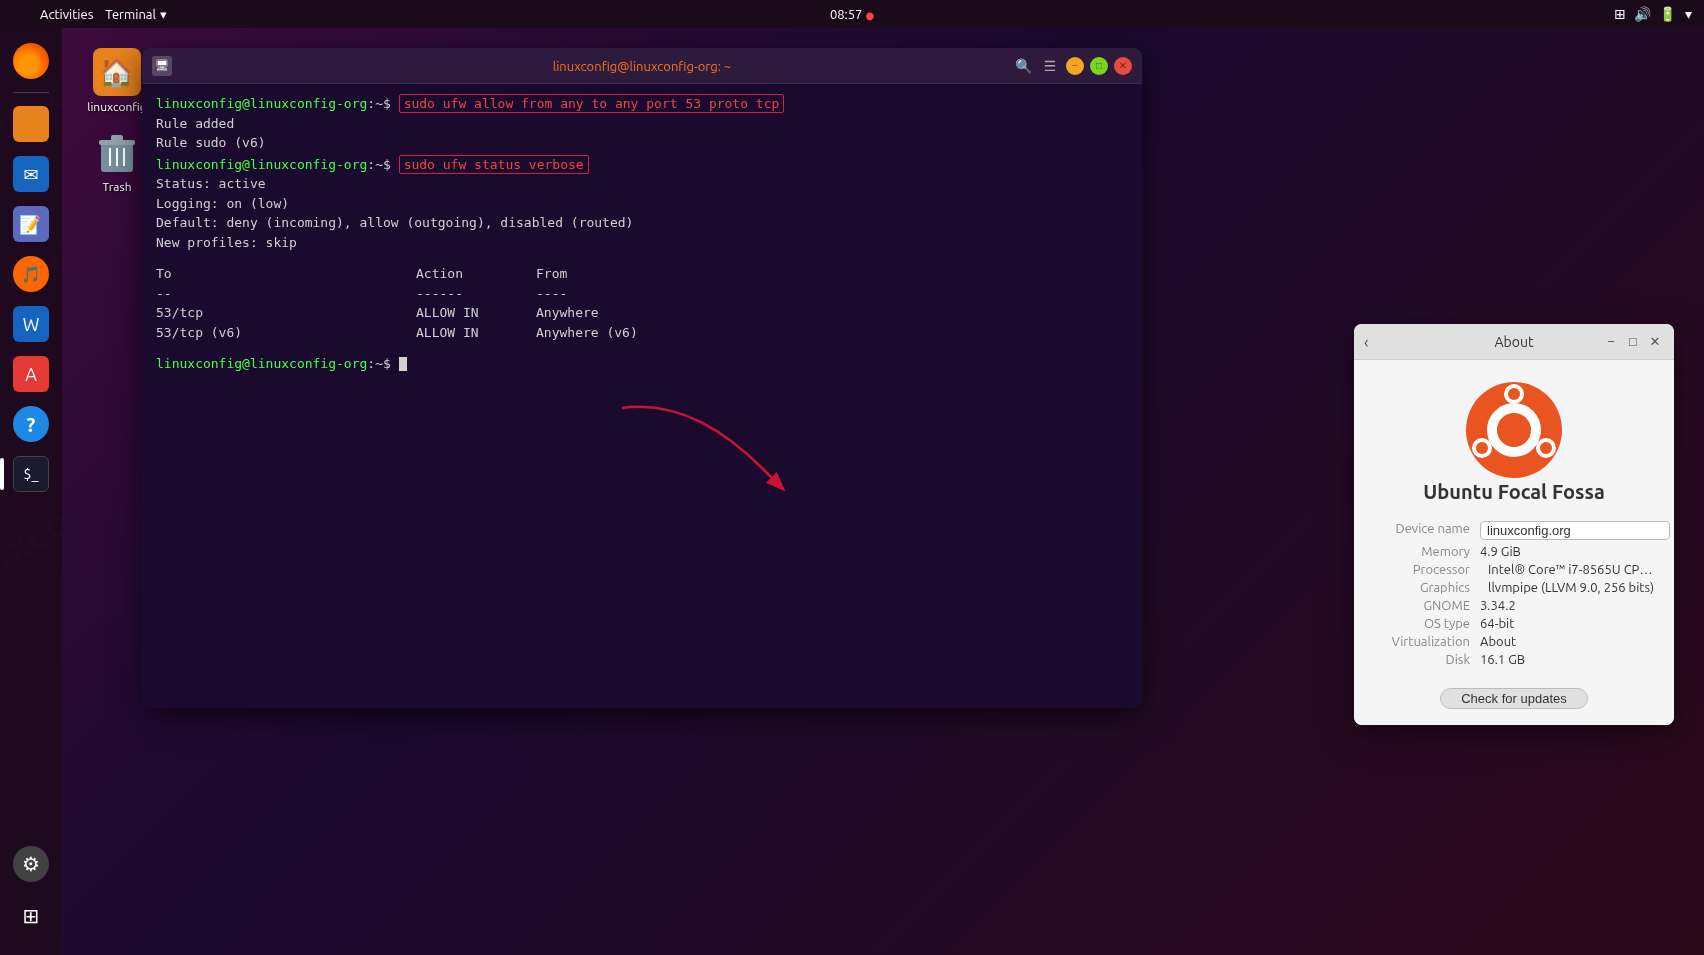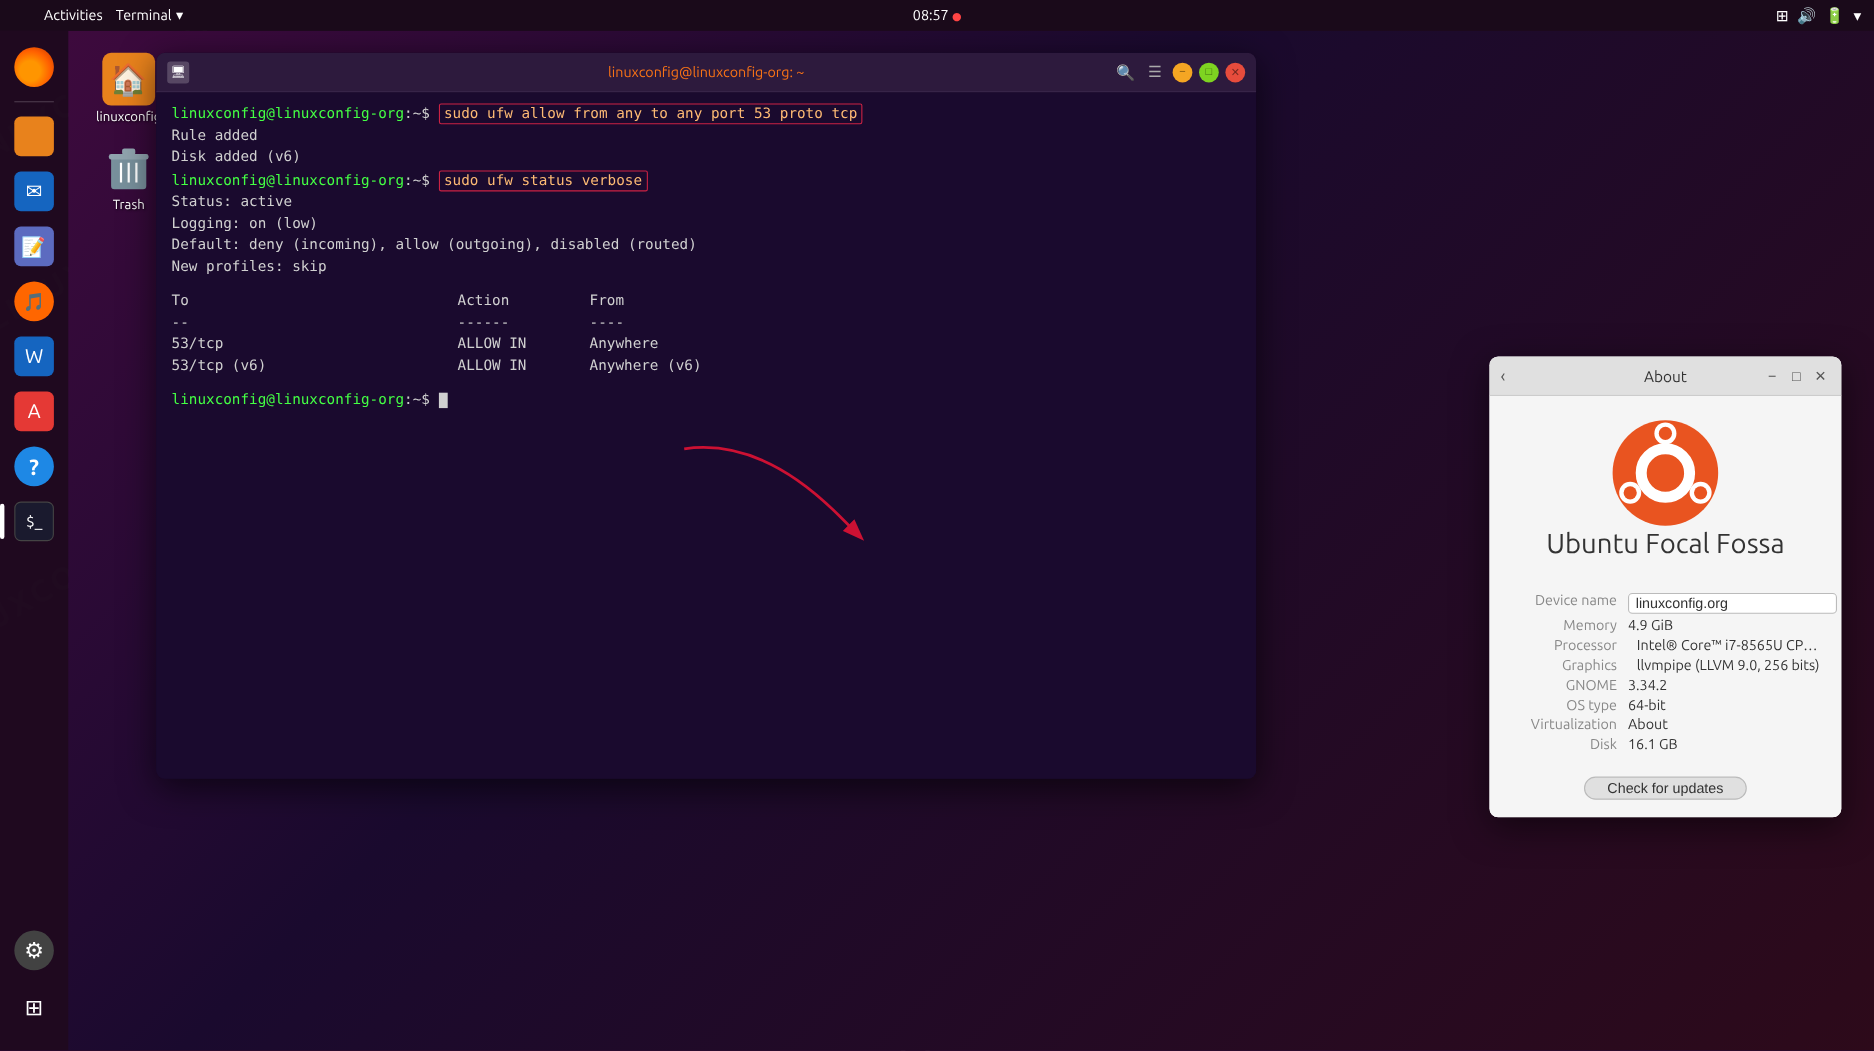--- a/index.html
+++ b/index.html
@@ -349,21 +349,21 @@
     }
     .term-prompt {
       color: #44ff44;
     }
     .term-cmd-box {
       display: inline;
       background: transparent;
       border: 1.5px solid #cc2244;
       padding: 1px 4px;
       border-radius: 2px;
-      color: #fdba74;
+      color: #ef4444;
       text-align: center;
     }
     .term-cursor {
       display: inline-block;
       width: 8px;
       height: 14px;
       background: #d0d0d0;
       vertical-align: text-bottom;
     }
 
@@ -423,24 +423,24 @@
       color: #555;
     }
     .about-content {
       padding: 20px 16px 16px;
       display: flex;
       flex-direction: column;
       align-items: center;
       background: #f5f5f5;
     }
     .about-os-name {
-      font-size: 25px;
-      font-weight: 400;
+      font-size: 20px;
+      font-weight: 700;
       color: #333;
-      margin-bottom: 29px;
+      margin-bottom: 16px;
     }
     .about-info-table {
       width: 100%;
       margin-bottom: 16px;
     }
     .about-info-row {
       display: flex;
       justify-content: space-between;
       padding: 2px 0;
       font-size: 13px;
@@ -602,21 +602,21 @@
         <button class="window-btn window-btn-maximize">□</button>
         <button class="window-btn window-btn-close">✕</button>
       </div>
     </div>
     <div class="terminal-content">
       <div>
         <span class="term-prompt">linuxconfig@linuxconfig-org</span><span>:~$</span>
         <span class="term-cmd-box"> sudo ufw allow from any to any port 53 proto tcp </span>
       </div>
       <div>Rule added</div>
-      <div>Disk added (v6)</div>
+      <div>Rule sudo (v6)</div>
       <div style="margin-top:2px;">
         <span class="term-prompt">linuxconfig@linuxconfig-org</span><span>:~$</span>
         <span class="term-cmd-box"> sudo ufw status verbose </span>
       </div>
       <div>Status: active</div>
       <div>Logging: on (low)</div>
       <div>Default: deny (incoming), allow (outgoing), disabled (routed)</div>
       <div>New profiles: skip</div>
       <div style="height:12px;"></div>
       <div style="display:flex;gap:0;">

